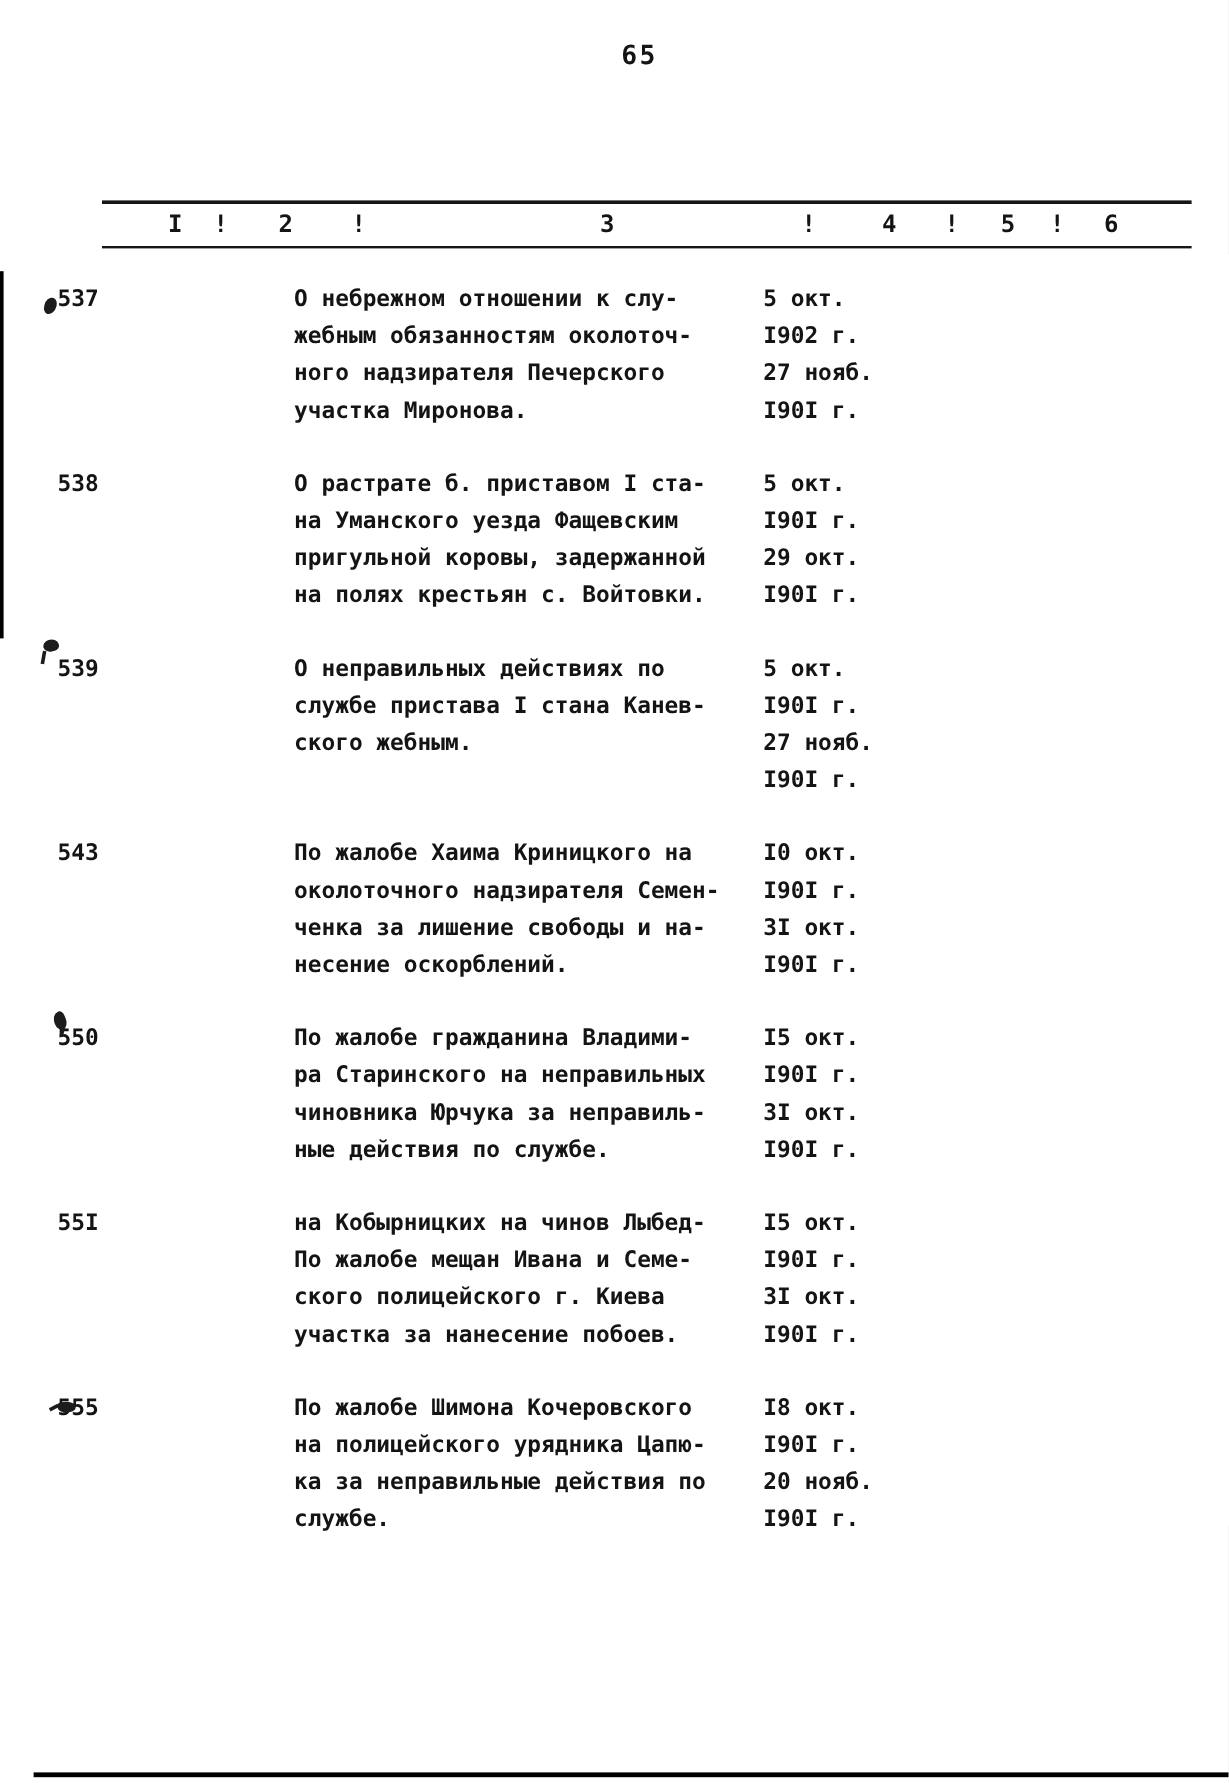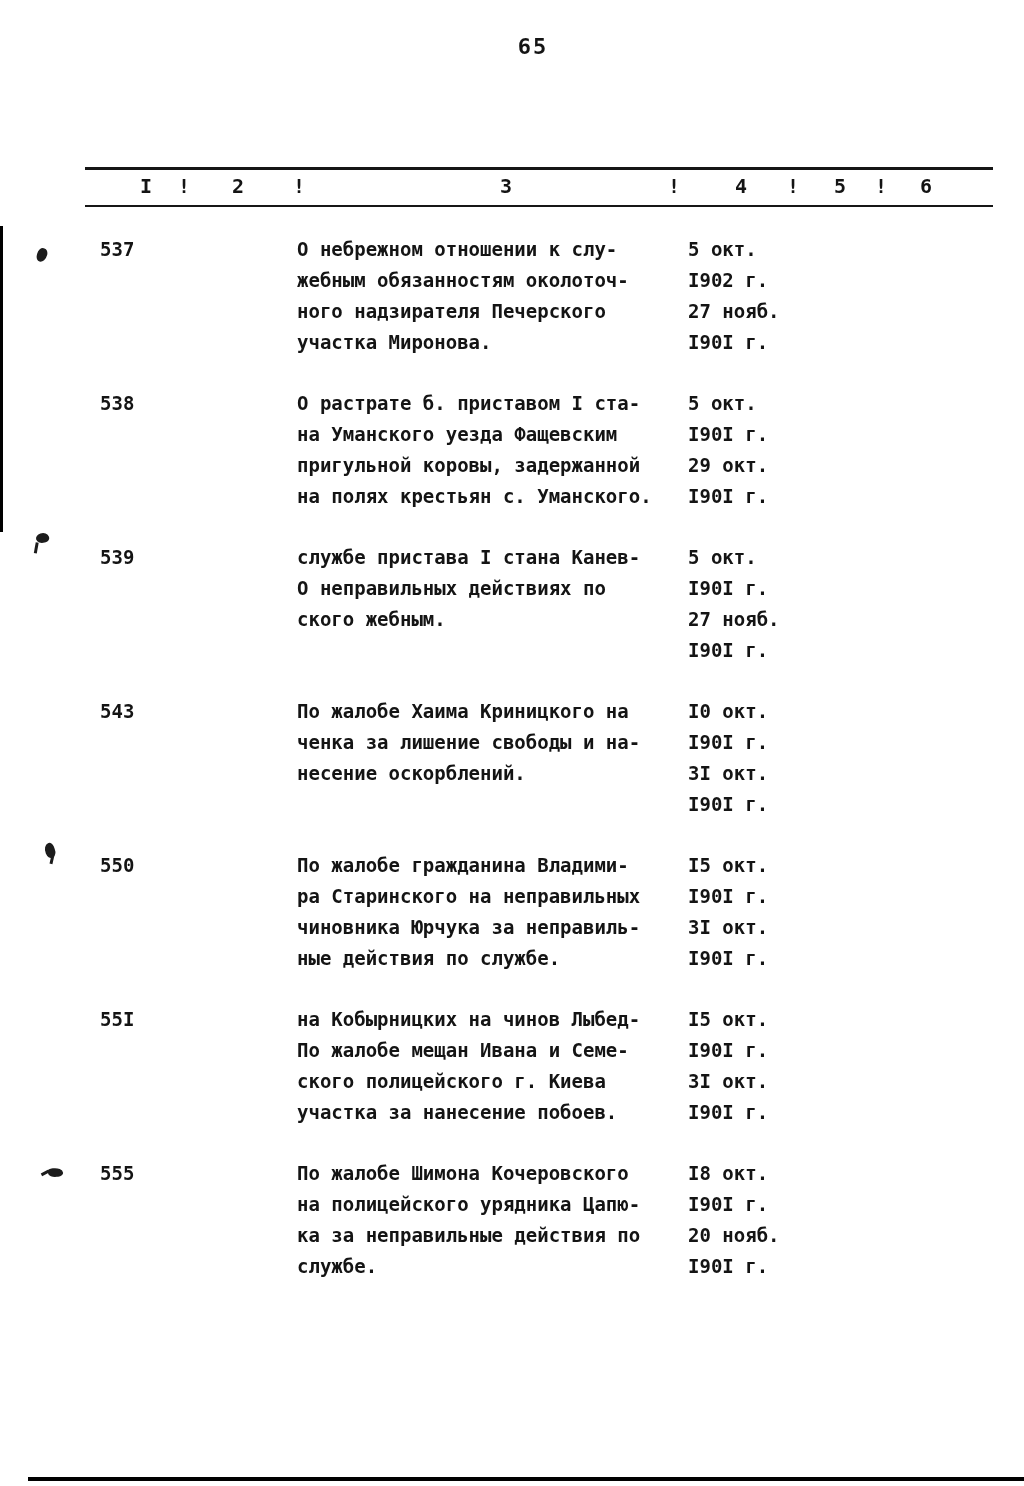--- a/index.html
+++ b/index.html
@@ -43,21 +43,21 @@
     font-weight: bold;
   }
   .rows {
     position: absolute;
     top: 234px;
     left: 0;
     width: 1024px;
   }
   .row {
     display: flex;
-    margin: 0 0 30px 100px;
+    margin: 0 0 30px 48px;
     font-size: 19px;
     font-weight: bold;
     line-height: 31px;
   }
   .col-num {
     width: 197px;
     flex: 0 0 197px;
   }
   .col-desc {
     width: 391px;
@@ -175,49 +175,50 @@
         <span class="line">I90I г.</span>
       </div>
     </div>
 
     <div class="row">
       <div class="col-num">538</div>
       <div class="col-desc">
         <span class="line">О растрате б. приставом I ста-</span>
         <span class="line">на Уманского уезда Фащевским</span>
         <span class="line">пригульной коровы, задержанной</span>
-        <span class="line">на полях крестьян с. Уманского.</span>
+        <span class="line">на полях крестьян с. Войтовки.</span>
       </div>
       <div class="col-dates">
         <span class="line">5 окт.</span>
         <span class="line">I90I г.</span>
         <span class="line">29 окт.</span>
         <span class="line">I90I г.</span>
       </div>
     </div>
 
     <div class="row">
       <div class="col-num">539</div>
       <div class="col-desc">
+        <span class="line">О неправильных действиях по</span>
         <span class="line">службе пристава I стана Канев-</span>
-        <span class="line">О неправильных действиях по</span>
         <span class="line">ского жебным.</span>
       </div>
       <div class="col-dates">
         <span class="line">5 окт.</span>
         <span class="line">I90I г.</span>
         <span class="line">27 нояб.</span>
         <span class="line">I90I г.</span>
       </div>
     </div>
 
     <div class="row">
       <div class="col-num">543</div>
       <div class="col-desc">
         <span class="line">По жалобе Хаима Криницкого на</span>
+        <span class="line">околоточного надзирателя Семен-</span>
         <span class="line">ченка за лишение свободы и на-</span>
         <span class="line">несение оскорблений.</span>
       </div>
       <div class="col-dates">
         <span class="line">I0 окт.</span>
         <span class="line">I90I г.</span>
         <span class="line">3I окт.</span>
         <span class="line">I90I г.</span>
       </div>
     </div>

